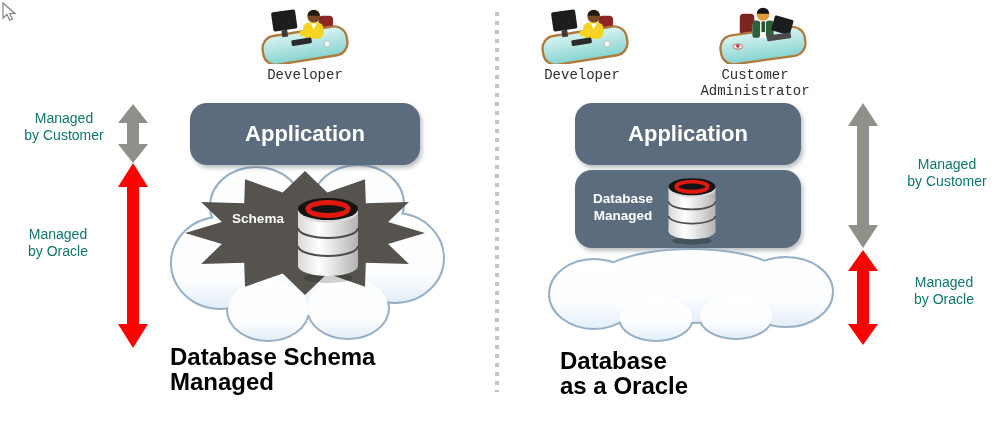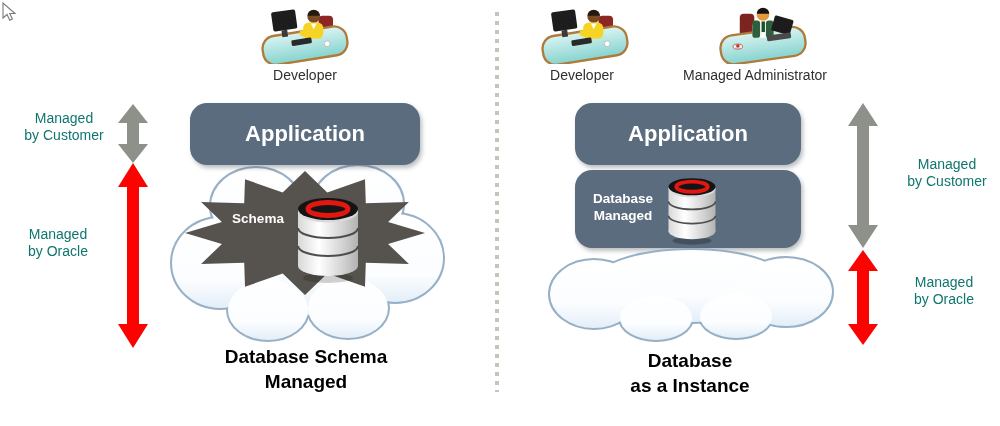--- a/index.html
+++ b/index.html
@@ -1,33 +1,33 @@
 <!DOCTYPE html>
 <html><head>
 <meta charset="utf-8">
 <style>
   html,body{margin:0;padding:0;background:#fff;}
   #stage{
     position:relative;width:1000px;height:426px;background:#ffffff;
     font-family:"Liberation Sans",sans-serif;overflow:hidden;
   }
   .abs{position:absolute;}
-  .label{font-size:14px;color:#2f2f2f;text-align:center;line-height:16px;}
+  .label{font-size:14px;color:#2f2f2f;text-align:center;line-height:16px;font-family:Liberation Mono, monospace;}
   .managed{font-size:14px;color:#0f766e;text-align:center;line-height:17px;}
   .managed span{display:block;}
   .app-box{
     background:#5a6c7d;border-radius:17px;
     box-shadow:2px 3px 4px rgba(60,70,80,.35);
     display:flex;align-items:center;justify-content:center;
   }
   .app-box .app-text{color:#ffffff;font-size:22px;font-weight:bold;}
   .instance-text{color:#ffffff;font-size:13.5px;font-weight:bold;text-align:center;line-height:17px;}
   .instance-text span{display:block;}
   .schema-text{color:#ffffff;font-size:13.5px;font-weight:bold;text-align:center;}
-  .title{font-size:19px;font-weight:bold;color:#000000;text-align:center;line-height:25px;}
+  .title{font-size:24px;font-weight:bold;color:#000000;line-height:25px;}
   .title span{display:block;}
   .divider{
     width:4px;
     background-image:repeating-linear-gradient(to bottom,#c9c4ba 0 4px,transparent 4px 9px);
   }
   svg{display:block;}
 </style>
 </head>
 <body>
 
@@ -175,21 +175,21 @@
       <path d="M41.5,10 a6.5,6 0 0 1 13,0 Z" fill="#141414"></path>
       <rect x="37" y="17" width="22" height="18" rx="6" fill="#fbfbfb"></rect>
       <rect x="37" y="17" width="8" height="18" rx="3" fill="#2d5f3a"></rect>
       <rect x="51" y="17" width="8" height="18" rx="3" fill="#2d5f3a"></rect>
       <rect x="46.5" y="18" width="3.5" height="11" fill="#1e4f2d"></rect>
       <rect x="58" y="14" width="20" height="16" rx="1.5" transform="rotate(16 68 22)" fill="#1c1c1c"></rect>
       <rect x="52" y="31" width="25" height="6" rx="1.5" transform="rotate(-8 64 34)" fill="#4a4a4a"></rect>
       <ellipse cx="22" cy="44" rx="5" ry="2.6" fill="#eeeeee" stroke="#bb6655"></ellipse>
       <circle cx="22" cy="43.4" r="1.8" fill="#c23333"></circle>
     </svg>
-    <div class="abs label" style="left:665px;top:67px;width:180px">Managed Administrator</div>
+    <div class="abs label" style="left:665px;top:67px;width:180px">Customer Administrator</div>
 
     <div class="abs app-box" style="left:575px;top:103px;width:226px;height:62px">
       <span class="app-text">Application</span>
     </div>
 
     <div class="abs app-box" style="left:575px;top:170px;width:226px;height:78px">
       <div class="abs instance-text" style="left:8px;top:20px;width:80px">
         <span>Database</span>
         <span>Managed</span>
       </div>
@@ -247,17 +247,17 @@
     <svg class="abs" style="left:848px;top:250px" width="30" height="95" viewBox="0 0 30 95">
       <polygon points="15,0 30,21 21,21 21,74 30,74 15,95 0,74 9,74 9,21 0,21" fill="#fa0300"></polygon>
     </svg>
     <div class="abs managed" style="left:894px;top:274px;width:100px">
       <span>Managed</span>
       <span>by Oracle</span>
     </div>
 
     <div class="abs title" style="left:560px;top:348px;width:260px">
       <span>Database</span>
-      <span>as a Instance</span>
+      <span>as a Oracle</span>
     </div>
   </div>
 
 </div>
 
 </body></html>

